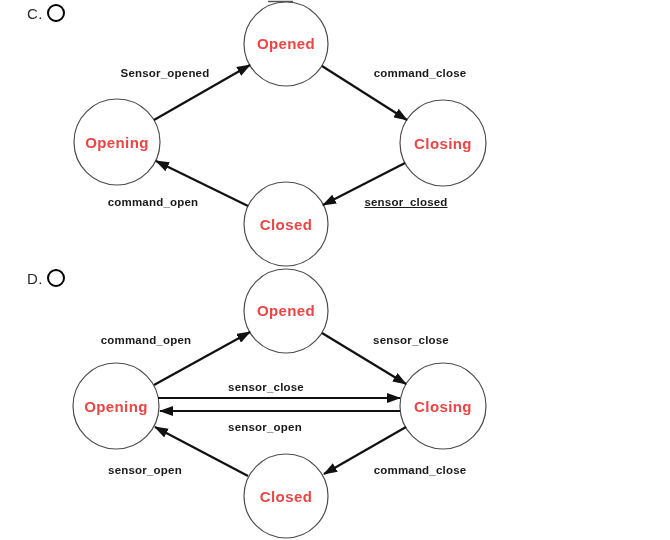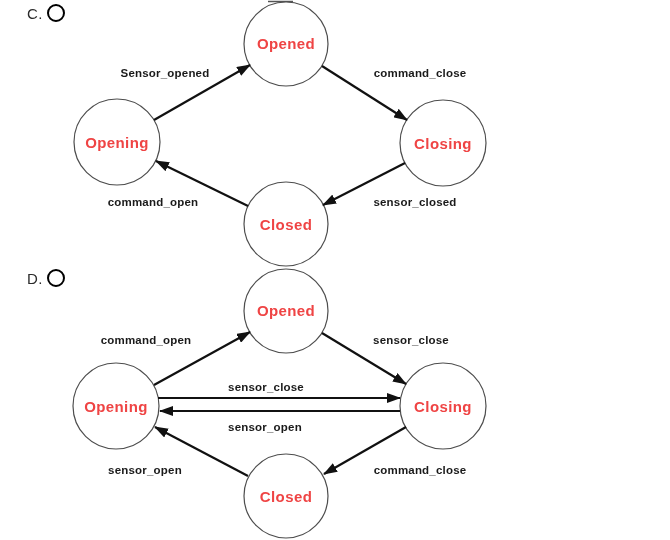--- a/index.html
+++ b/index.html
@@ -77,21 +77,21 @@
     <span class="radio"></span>
   </div>
 
   <div class="txt state-label" style="left:286px;top:43px;">Opened</div>
   <div class="txt state-label" style="left:117px;top:142px;">Opening</div>
   <div class="txt state-label" style="left:443px;top:143px;">Closing</div>
   <div class="txt state-label" style="left:286px;top:224px;">Closed</div>
 
   <div class="txt edge-label" style="left:165px;top:73px;">Sensor_opened</div>
   <div class="txt edge-label" style="left:420px;top:73px;">command_close</div>
-  <div class="txt edge-label" style="left:415px;top:202px;">sensor_closed</div>
+  <div class="txt edge-label" style="left:406px;top:202px;text-decoration:underline;">sensor_closed</div>
   <div class="txt edge-label" style="left:153px;top:202px;">command_open</div>
 
   <div class="txt state-label" style="left:286px;top:310px;">Opened</div>
   <div class="txt state-label" style="left:116px;top:406px;">Opening</div>
   <div class="txt state-label" style="left:443px;top:406px;">Closing</div>
   <div class="txt state-label" style="left:286px;top:496px;">Closed</div>
 
   <div class="txt edge-label" style="left:146px;top:340px;">command_open</div>
   <div class="txt edge-label" style="left:411px;top:340px;">sensor_close</div>
   <div class="txt edge-label" style="left:266px;top:387px;">sensor_close</div>

